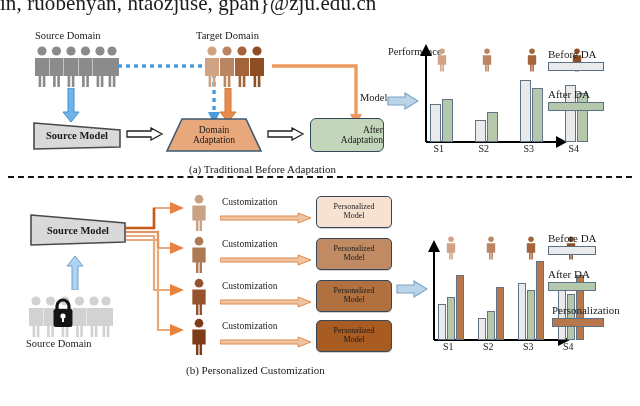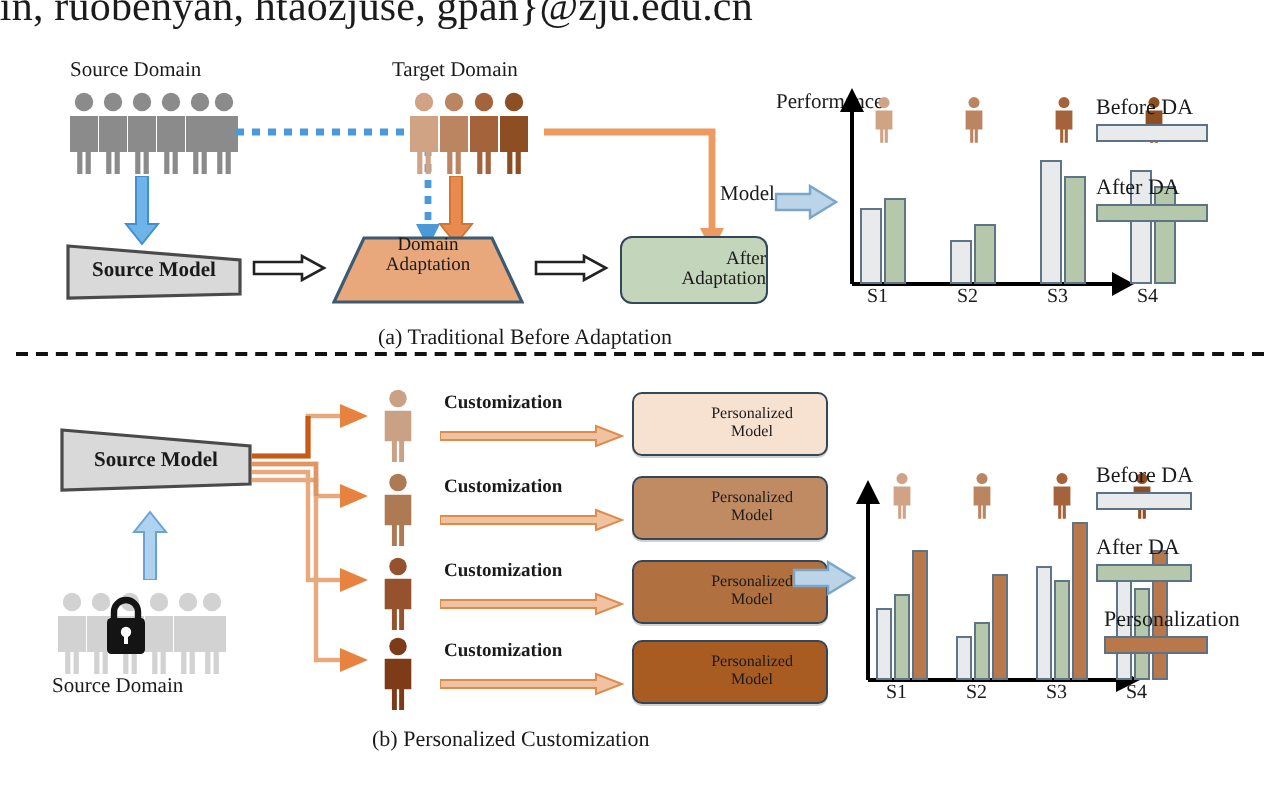--- a/index.html
+++ b/index.html
@@ -1,38 +1,38 @@
 <!DOCTYPE html>
 <html><head>
 <meta charset="utf-8">
 <style>
   html,body{margin:0;padding:0;background:#ffffff;}
   body{width:640px;height:406px;position:relative;overflow:hidden;
        font-family:"Liberation Serif","DejaVu Serif",serif;color:#1a1a1a;}
   .abs{position:absolute;}
   .lbl{font-size:10.5px;line-height:1.05;white-space:nowrap;}
-  .lbl-sm{font-size:9.5px;line-height:1.05;white-space:nowrap;font-weight:bold;}
+  .lbl-sm{font-size:9.5px;line-height:1.05;white-space:nowrap;}
 
   
   #email-line{top:-9px;left:-6px;width:660px;font-size:21px;letter-spacing:.1px;
               color:#1b1b1b;white-space:nowrap;overflow:hidden;height:26px;}
 
   
   #divider{left:8px;top:176px;width:624px;height:0;
            border-top:2px dashed #111;}
   .pmodel{position:absolute;border:1.6px solid #33475b;border-radius:5px;
           text-align:center;font-size:8px;line-height:1.12;
           display:flex;flex-direction:column;align-items:center;justify-content:center;
-          box-shadow:0 1px 0 rgba(0,0,0,.18);padding-left:22px;}
+          box-shadow:0 1px 0 rgba(0,0,0,.18);}
   .srcmodel{position:absolute;font-weight:bold;}
   .srcmodel .txt{position:absolute;inset:0;display:flex;align-items:center;
                  justify-content:center;font-size:10.5px;}
   .trapbox{position:absolute;}
   .trapbox .txt{position:absolute;inset:0;display:flex;flex-direction:column;
-                align-items:center;font-size:9.5px;line-height:1.08;}
+                align-items:center;justify-content:center;font-size:9.5px;line-height:1.08;}
   .rbox{position:absolute;border:1.6px solid #33475b;border-radius:6px;
         display:flex;flex-direction:column;align-items:flex-end;justify-content:center;
         font-size:9.5px;line-height:1.08;text-align:center;}
 
   .legend-txt{font-size:11px;white-space:nowrap;}
   .legend-sw{border:1.2px solid #5b7287;height:7px;}
   .cap{font-size:11px;white-space:nowrap;}
 
   .bar{position:absolute;bottom:0;border:1.1px solid #5f7487;box-sizing:border-box;}
   .tick{position:absolute;font-size:10px;}

